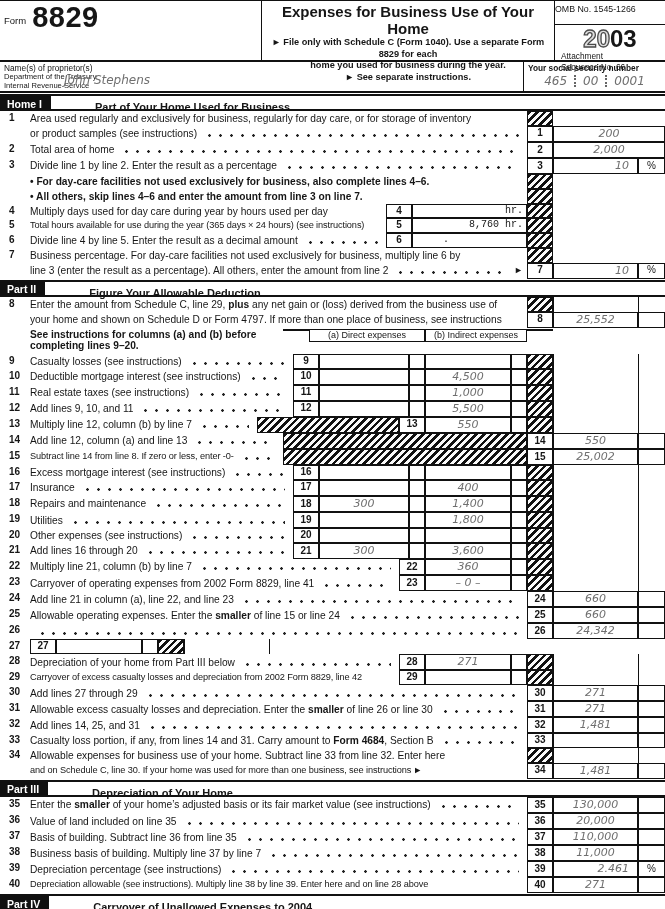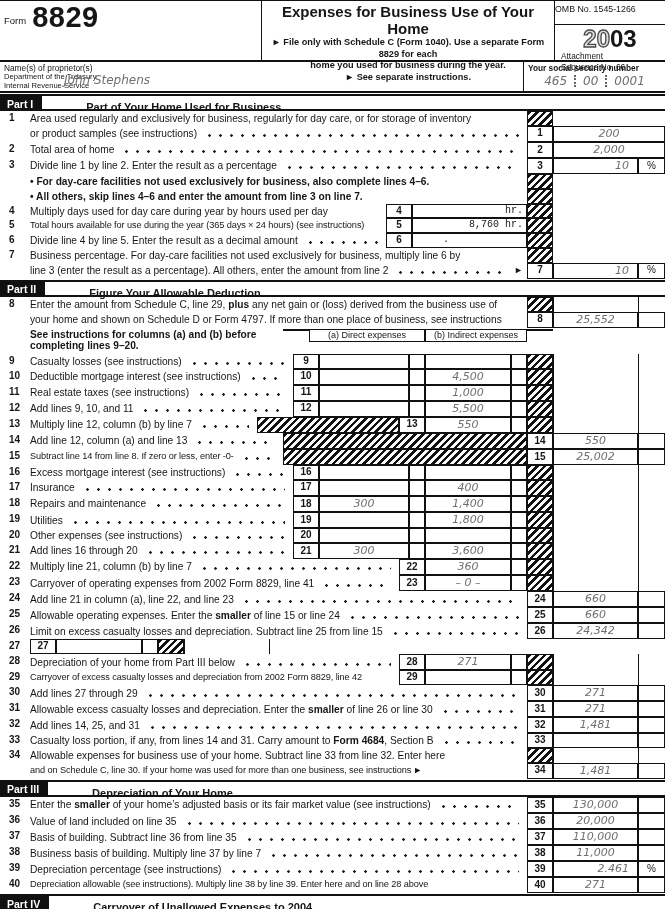--- a/index.html
+++ b/index.html
@@ -120,21 +120,21 @@
         <span>465</span>
           <span class="ssn-sep"></span>
           <span>00</span>
           <span class="ssn-sep"></span>
           <span>0001</span>
       </div>
     </div>
   </div>
 
   <div class="part">
-    <span class="part-label">Part I</span>
+    <span class="part-label">Home I</span>
     <span class="part-title">Part of Your Home Used for Business</span>
   </div>
 
   <div class="row">
     <span class="ln">1</span>
     <span class="desc">
         <span class="txt">Area used regularly and exclusively for business, regularly for day care, or for storage of inventory</span>
       </span>
     <span class="cell numcell hatch"></span>
       <span class="sp112"></span>
@@ -504,21 +504,20 @@
         <span class="txt"><span>Allowable operating expenses. Enter the </span><span class="b">smaller</span><span> of line 15 or line 24</span></span>
         <span class="dots"></span>
       </span>
     <span class="cell numcell">25</span>
     <span class="cell amt entry">660</span>
     <span class="cell cents"></span>
   </div>
   <div class="row">
     <span class="ln">26</span>
     <span class="desc">
-        <span class="txt">Limit on excess casualty losses and depreciation. Subtract line 25 from line 15</span>
         <span class="dots"></span>
       </span>
     <span class="cell numcell">26</span>
     <span class="cell amt entry">24,342</span>
     <span class="cell cents"></span>
   </div>
 
   <div class="row">
     <span class="ln">27</span>
     <span class="cell mini-num">27</span>

